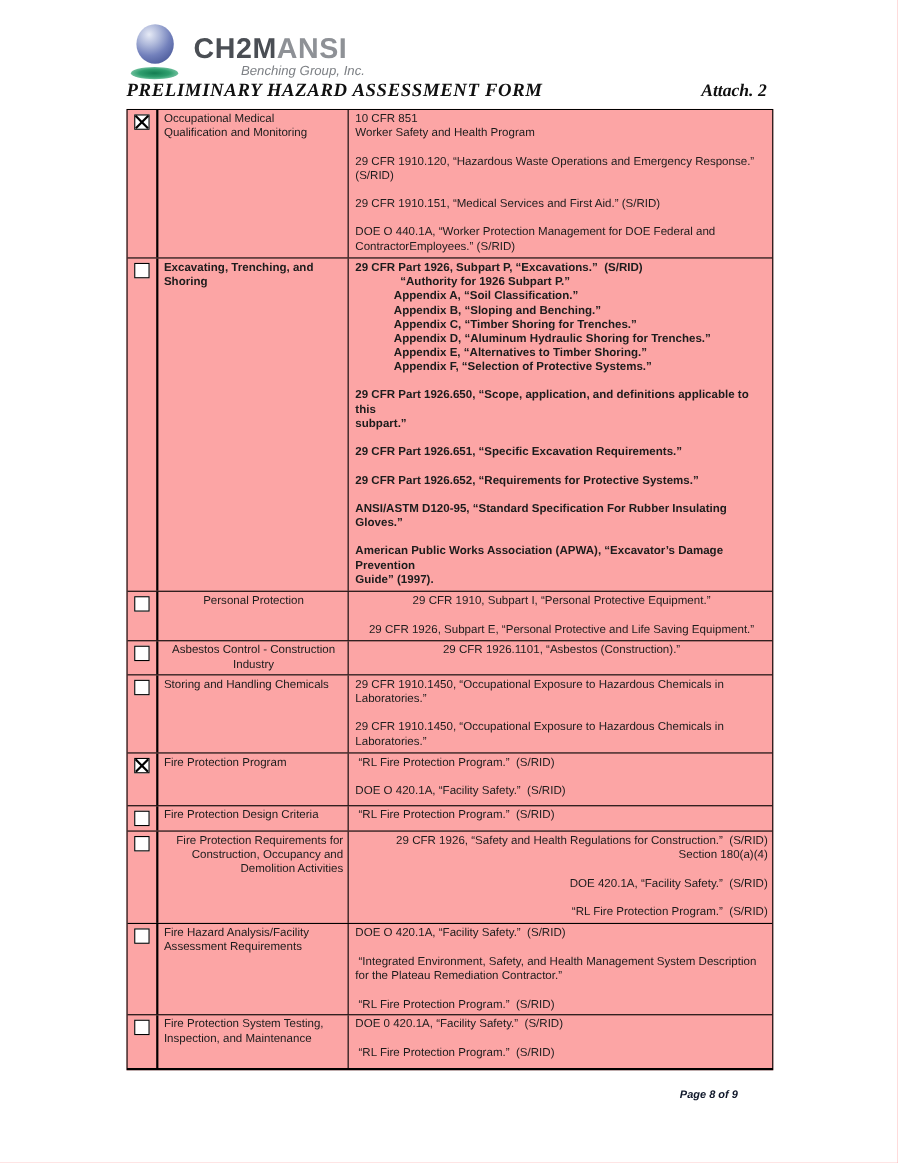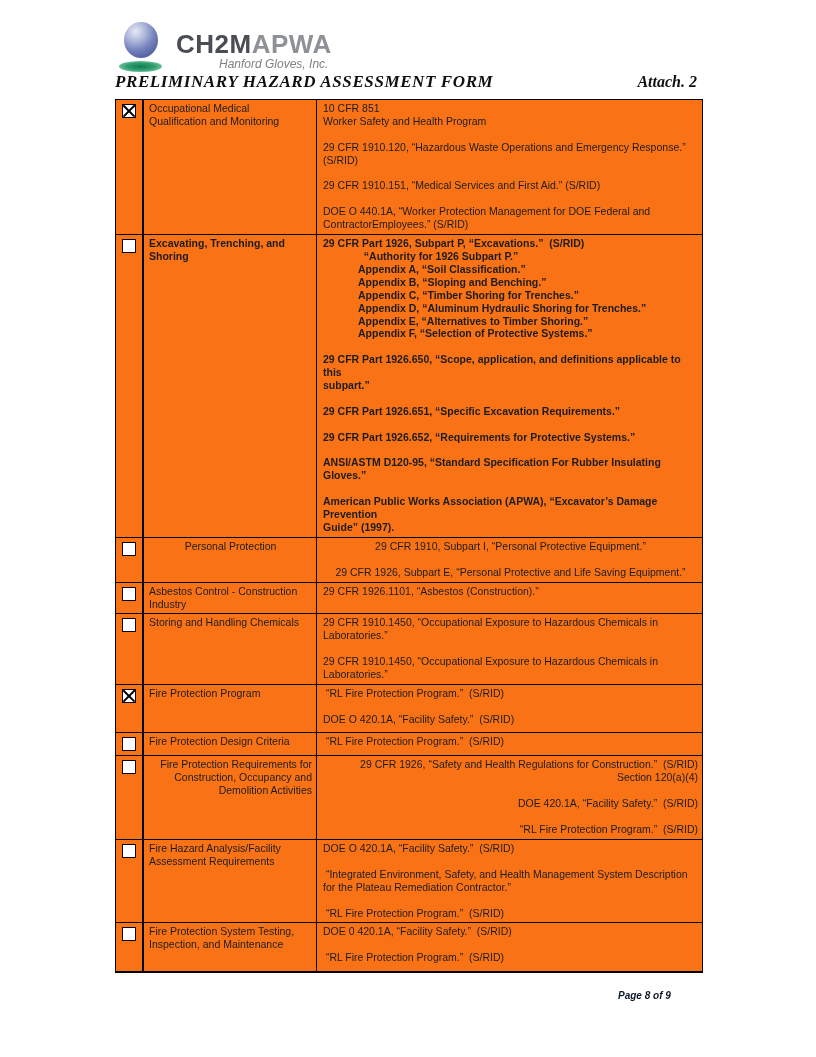--- a/index.html
+++ b/index.html
@@ -24,28 +24,28 @@
   
   .title-row{
     position:absolute;left:115px;top:72px;width:582px;display:flex;justify-content:space-between;align-items:baseline;
     font-family:"Liberation Serif",serif;font-weight:bold;font-style:italic;color:#101010;
   }
   .title-main{font-size:17px;letter-spacing:.6px;white-space:nowrap;}
   .title-attach{font-size:16px;white-space:nowrap;}
   
   .hazard-table{
     position:absolute;left:115px;top:99px;width:588px;
-    border:1px solid #000;border-bottom-width:2px;box-sizing:border-box;background:#f97316;
+    border:1px solid #000;border-bottom-width:2px;box-sizing:border-box;background:#fca5a5;
   }
   .trow{display:flex;align-items:stretch;box-sizing:border-box;}
   .trow + .trow{border-top:1px solid #000;}
   .trow:nth-child(1){min-height:131px;}
   .trow:nth-child(2){min-height:238px;font-weight:bold;}
   .trow:nth-child(3){min-height:36px;text-align:center;}
-  .trow:nth-child(4){min-height:25px;}
+  .trow:nth-child(4){min-height:25px;text-align:center;}
   .trow:nth-child(5){min-height:58px;}
   .trow:nth-child(6){min-height:48px;}
   .trow:nth-child(7){min-height:23px;}
   .trow:nth-child(8){min-height:84px;text-align:right;}
   .trow:nth-child(9){min-height:82px;}
   .trow:nth-child(10){min-height:49px;}
   .cell{box-sizing:border-box;font-size:10.5px;line-height:12.9px;white-space:pre-wrap;}
   .cell-check{
     width:28px;flex:0 0 28px;border-right:2px solid #000;
     display:flex;justify-content:center;align-items:flex-start;padding-top:4px;
@@ -63,22 +63,22 @@
   .page-number{
     position:absolute;left:618px;top:990px;font-size:10px;font-weight:bold;font-style:italic;color:#0f172a;white-space:nowrap;
   }
 </style>
 </head>
 <body>
 
 <div class="logo">
   <div class="sphere"></div>
   <div class="green-ellipse"></div>
-  <div class="brand"><span class="dark" style="color: rgb(74, 78, 84);">CH2M</span><span class="light" style="color: rgb(142, 145, 150);">APWA</span></div>
-  <div class="brand-sub">Hanford Gloves, Inc.</div>
+  <div class="brand"><span class="dark" style="color: rgb(74, 78, 84);">CH2M</span><span class="light" style="color: rgb(142, 145, 150);">ANSI</span></div>
+  <div class="brand-sub">Benching Group, Inc.</div>
 </div>
 
 <div class="title-row">
   <span class="title-main">PRELIMINARY HAZARD ASSESSMENT FORM</span>
   <span class="title-attach">Attach. 2</span>
 </div>
 
 <div class="hazard-table">
     <div class="trow">
       <div class="cell cell-check"><span class="checkbox checked"></span></div>
@@ -153,21 +153,21 @@
       <div class="cell cell-check"><span class="checkbox"></span></div>
       <div class="cell cell-hazard">Fire Protection Design Criteria</div>
       <div class="cell cell-refs"> “RL Fire Protection Program.”  (S/RID)</div>
     </div>
     <div class="trow">
       <div class="cell cell-check"><span class="checkbox"></span></div>
       <div class="cell cell-hazard">Fire Protection Requirements for
 Construction, Occupancy and
 Demolition Activities</div>
       <div class="cell cell-refs">29 CFR 1926, “Safety and Health Regulations for Construction.”  (S/RID)
-Section 120(a)(4)
+Section 180(a)(4)
 
 DOE 420.1A, “Facility Safety.”  (S/RID)
 
 “RL Fire Protection Program.”  (S/RID)</div>
     </div>
     <div class="trow">
       <div class="cell cell-check"><span class="checkbox"></span></div>
       <div class="cell cell-hazard">Fire Hazard Analysis/Facility
 Assessment Requirements</div>
       <div class="cell cell-refs">DOE O 420.1A, “Facility Safety.”  (S/RID)

